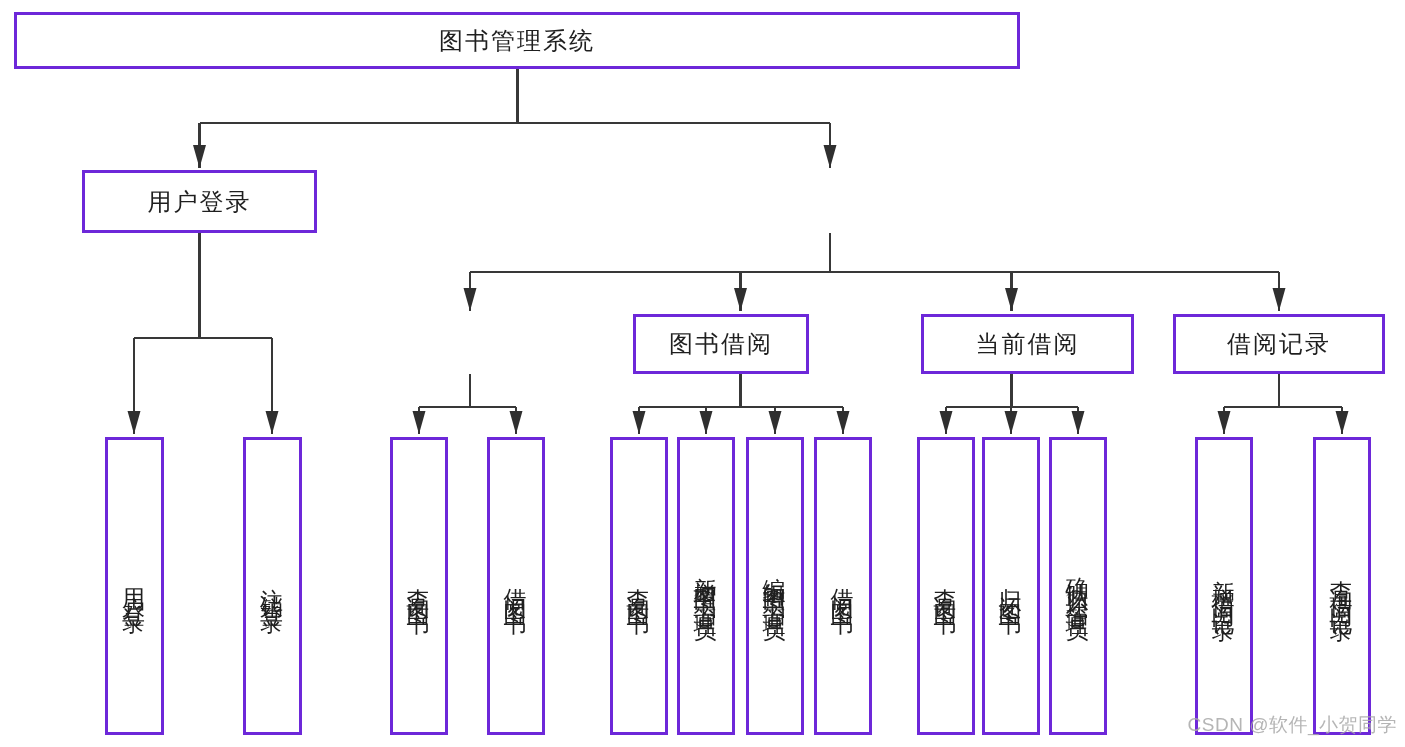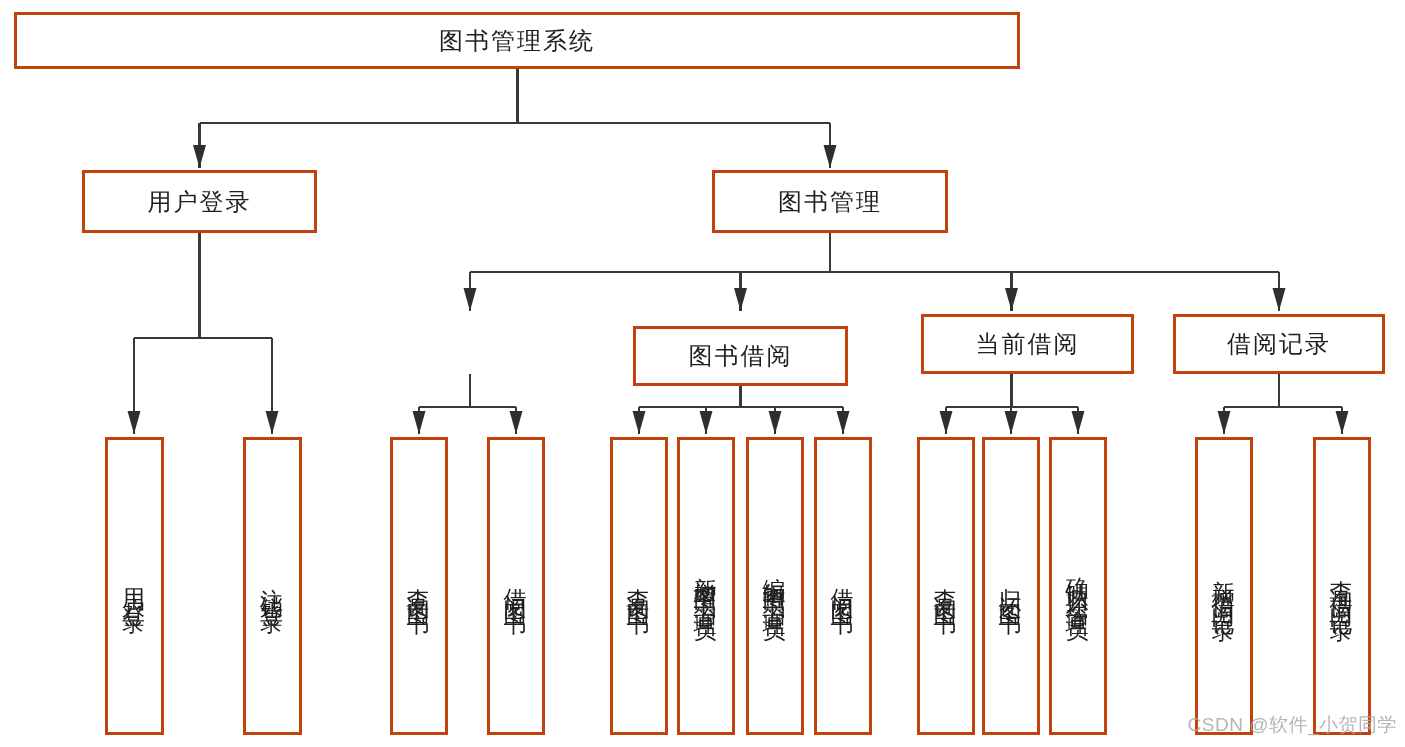--- a/index.html
+++ b/index.html
@@ -16,21 +16,21 @@
   }
   svg.connectors {
     position: absolute; left: 0; top: 0;
     width: 1405px; height: 747px;
     z-index: 1;
   }
   svg.connectors path.ln { shape-rendering: crispEdges; }
   .box {
     position: absolute;
     box-sizing: border-box;
-    border: 3px solid #c2410c;
+    border: 3px solid #6d28d9;
     background: #ffffff;
     display: flex;
     align-items: center;
     justify-content: center;
     font-size: 24px;
     color: #1f1f1f;
     letter-spacing: 2px;
     z-index: 2;
     white-space: nowrap;
   }
@@ -107,25 +107,22 @@
     </g>
   </svg>
 
   <div class="box" style="left:14px; top:12px; width:1006px; height:57px;">
     <span>图书管理系统</span>
   </div>
 
   <div class="box" style="left:82px; top:170px; width:235px; height:63px;">
     <span>用户登录</span>
   </div>
-  <div class="box" style="left:712px; top:170px; width:236px; height:63px;">
-    <span>图书管理</span>
-  </div>
 
-  <div class="box" style="left:633px; top:326px; width:215px; height:60px;">
+  <div class="box" style="left:633px; top:314px; width:176px; height:60px;">
     <span>图书借阅</span>
   </div>
   <div class="box" style="left:921px; top:314px; width:213px; height:60px;">
     <span>当前借阅</span>
   </div>
   <div class="box" style="left:1173px; top:314px; width:212px; height:60px;">
     <span>借阅记录</span>
   </div>
 
   <div class="box leaf" style="left:105px; top:437px; width:59px; height:298px;">

